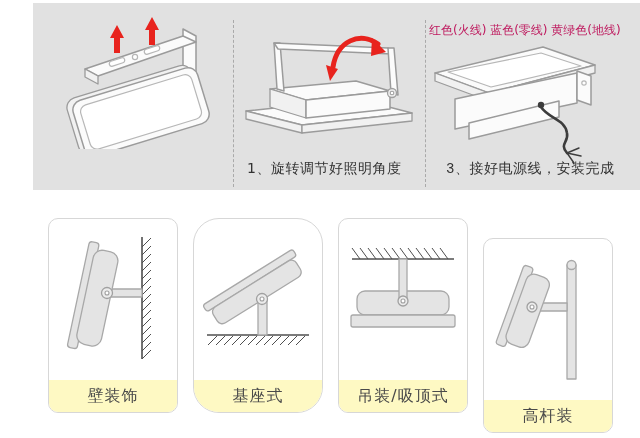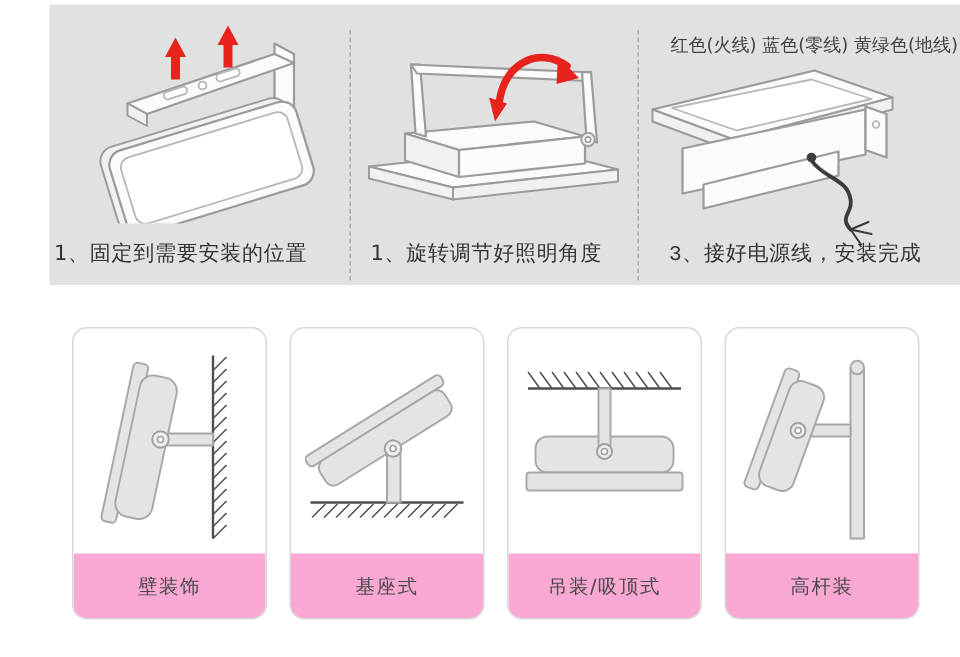--- a/index.html
+++ b/index.html
@@ -20,21 +20,21 @@
   .sep-2{left:392px;}
   .step-caption{
     position:absolute;top:157px;white-space:nowrap;
     font-size:14px;color:#333;letter-spacing:.5px;
   }
   .cap-1{left:3px;}
   .cap-2{left:214px;}
   .cap-3{left:413px;font-family:Liberation Mono, monospace;}
   .wire-note{
     position:absolute;left:396px;top:19px;white-space:nowrap;
-    font-size:12px;color:#404040;margin-left:18px;
+    font-size:12px;color:#be185d;
   }
   .step-illo{position:absolute;}
   .illo-1{left:22px;top:6px;}
   .illo-2{left:207px;top:20px;}
   .illo-3{left:398px;top:40px;}
 
   
   .ln{fill:#fbfbfb;stroke:#9b9b9b;stroke-width:1.5;stroke-linejoin:round;}
   .ln2{fill:#f1f1f1;stroke:#9b9b9b;stroke-width:1.3;stroke-linejoin:round;}
   .inner{fill:#ffffff;stroke:#b7b7b7;stroke-width:1.2;stroke-linejoin:round;}
@@ -47,26 +47,26 @@
   .lamp{fill:#e4e4e4;stroke:#a8a8a8;stroke-width:1.3;stroke-linejoin:round;}
   .pivot-outer{fill:#ececec;stroke:#a0a0a0;stroke-width:1.3;}
   .pivot-inner{fill:#ffffff;stroke:#a0a0a0;stroke-width:1.1;}
 
   
   .mount-card{
     position:absolute;top:218px;width:130px;height:195px;
     background:#ffffff;border:1px solid #d7d7d7;border-radius:10px;
     box-sizing:border-box;overflow:hidden;
   }
-  .card-1{left:48px;} .card-2{left:193px;} .card-3{left:338px;text-align:right;} .card-4{left:483px;}
+  .card-1{left:48px;} .card-2{left:193px;border-radius:26px;} .card-3{left:338px;text-align:right;} .card-4{left:483px;margin-top:20px;}
   .mount-illo{position:absolute;left:9px;top:14px;}
   .mount-label{
-    position:absolute;left:0;right:0;bottom:0;height:43px;
-    background:#f9a8d4;display:flex;align-items:center;justify-content:center;
-    font-size:13px;color:#4a4a4a;letter-spacing:1px;white-space:nowrap;
+    position:absolute;left:0;right:0;bottom:0;height:32px;
+    background:#fef9c3;display:flex;align-items:center;justify-content:center;
+    font-size:16px;color:#4a4a4a;letter-spacing:1px;white-space:nowrap;
   }
 </style>
 </head>
 <body>
 
 <div class="stage">
 
   <div class="steps-panel">
 
     <div class="step-separator sep-1"></div>
@@ -132,21 +132,20 @@
 
       <polygon class="ln" points="38,80 128,58 128,74 38,96"></polygon>
 
       <circle cx="110" cy="62" r="3.2" fill="#3c3c3c"></circle>
       <path class="wire" d="M 110,64 C 118,76 134,76 136,90 C 138,99 128,101 136,110"></path>
       <path class="fray" d="M136,110 148,105 M136,110 150,113 M136,110 143,120"></path>
     </svg>
 
     <div class="wire-note">红色(火线) 蓝色(零线) 黄绿色(地线)</div>
 
-    <div class="step-caption cap-1">1、固定到需要安装的位置</div>
     <div class="step-caption cap-2">1、旋转调节好照明角度</div>
     <div class="step-caption cap-3">3、接好电源线，安装完成</div>
   </div>
 
   <div class="mount-card card-1">
     <svg class="mount-illo" width="110" height="130" viewBox="0 0 110 130">
       <line class="dark" x1="84" y1="4" x2="84" y2="126"></line>
       <path class="hatch" d="M84 14 93 5 M84 22 93 13 M84 30 93 21 M84 38 93 29 M84 46 93 37 M84 54 93 45 M84 62 93 53 M84 70 93 61 M84 78 93 69 M84 86 93 77 M84 94 93 85 M84 102 93 93 M84 110 93 101 M84 118 93 109 M84 126 93 117"></path>
       <rect class="lamp" x="48" y="56" width="36" height="8"></rect>
       <g transform="rotate(12 34 64)">

